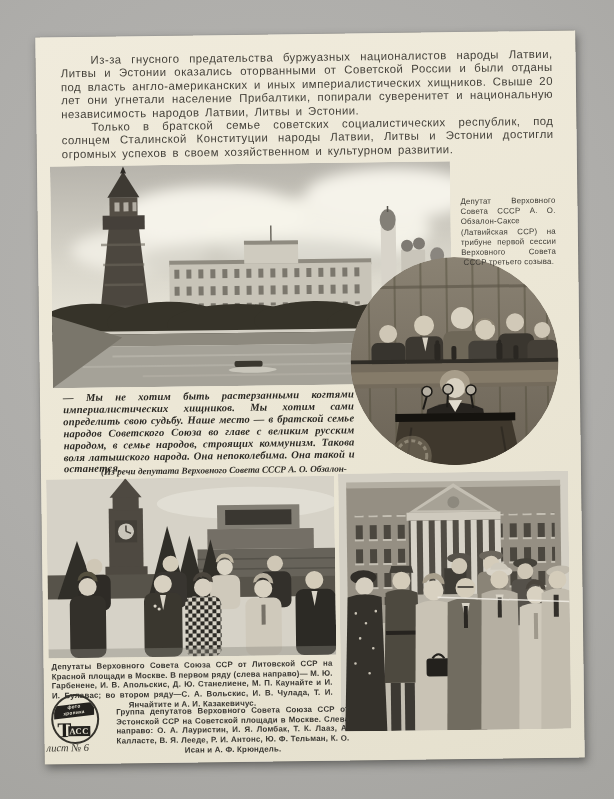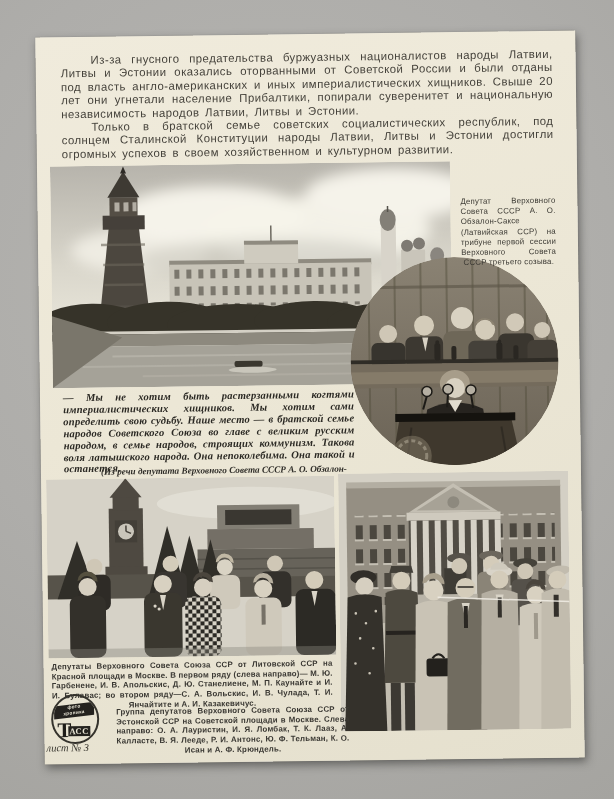--- a/index.html
+++ b/index.html
@@ -414,18 +414,18 @@
 
     <div class="stamp">
       <div class="stamp-circle">
         <div class="stamp-banner">
           <div>фото</div>
           <div>хроника</div>
         </div>
         <div class="stamp-tass"><span>Т</span><span class="rest">АСС</span></div>
       </div>
     </div>
-    <div class="sheet-number">лист № 3</div>
+    <div class="sheet-number">лист № 6</div>
 
     <div class="cap est-caption">Группа депутатов Верховного Совета Союза ССР от Эстонской ССР на Советской площади в Москве. Слева направо: О. А. Лауристин, И. Я. Ломбак, Т. К. Лааз, А. Калласте, В. Я. Лееде, Р. И. Антонс, Ю. Ф. Тельман, К. О. Исан и А. Ф. Крюндель.</div>
 
   </div>
 </div>
 
 </body></html>

